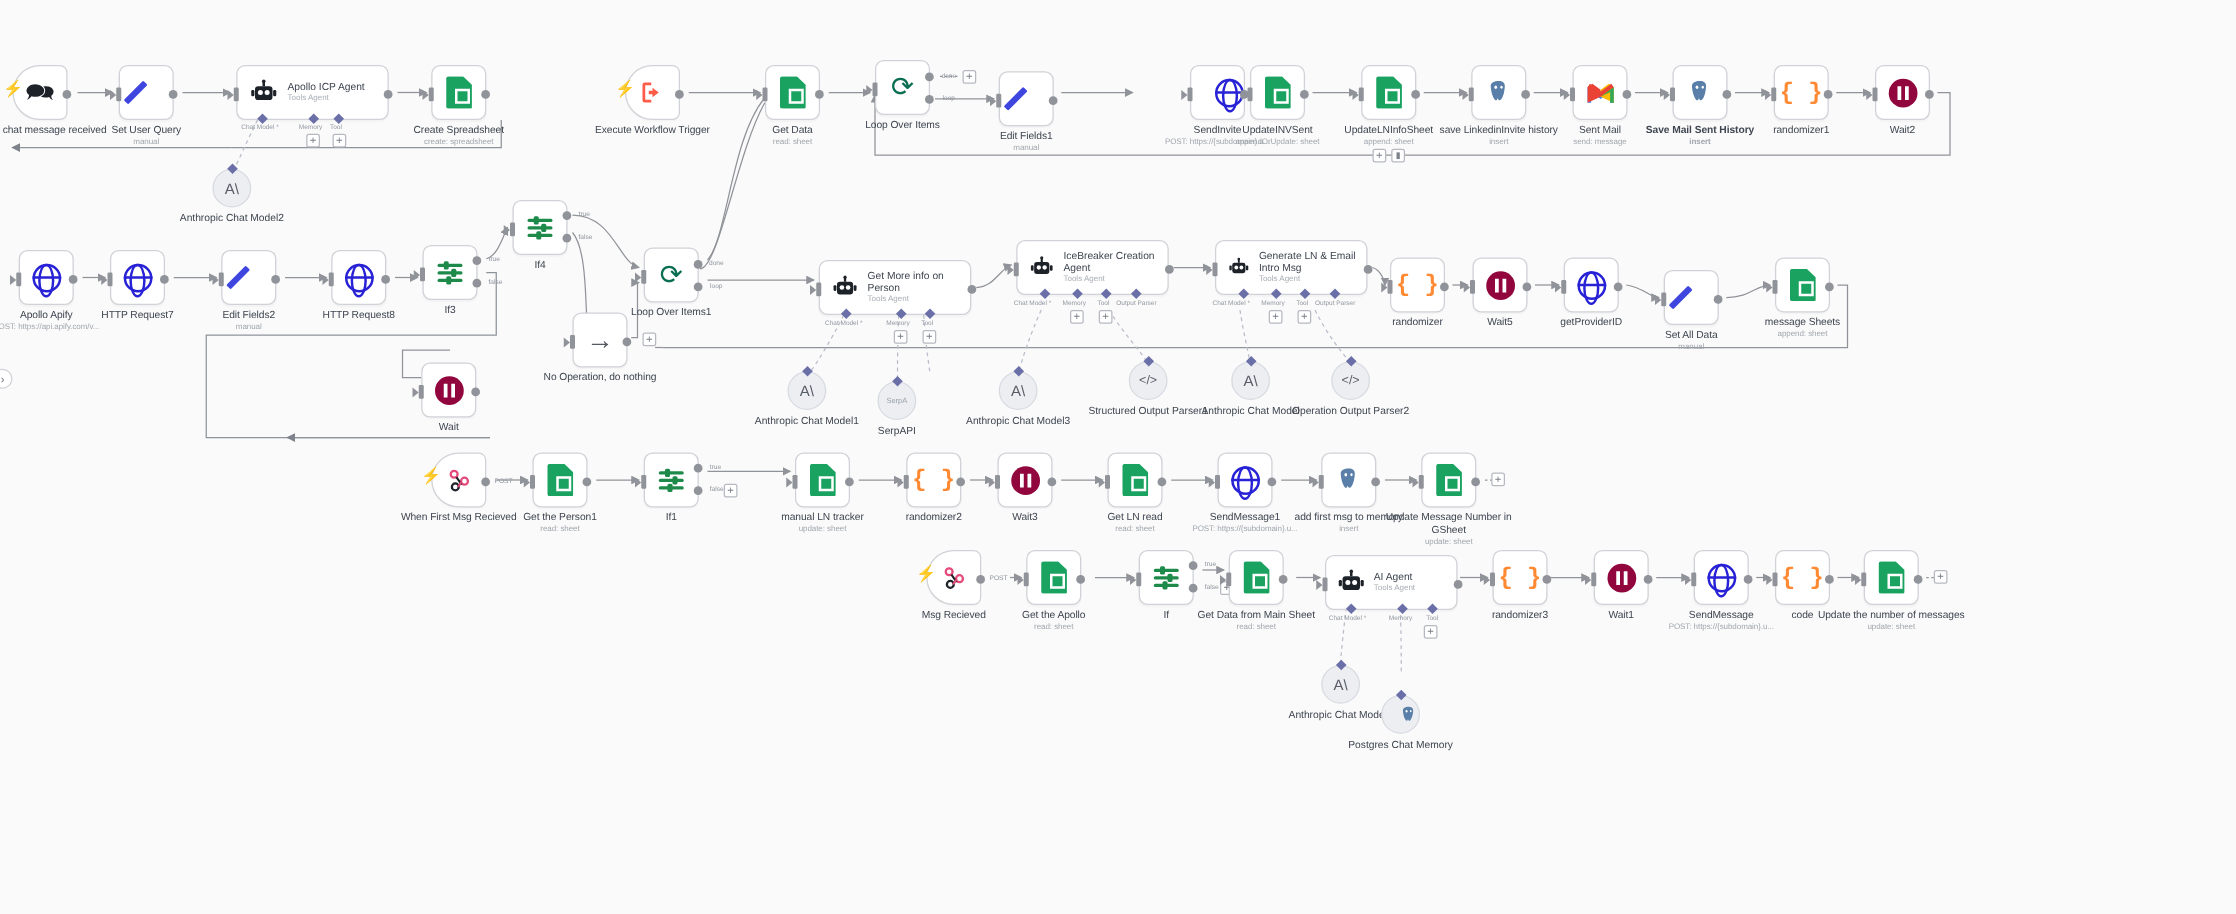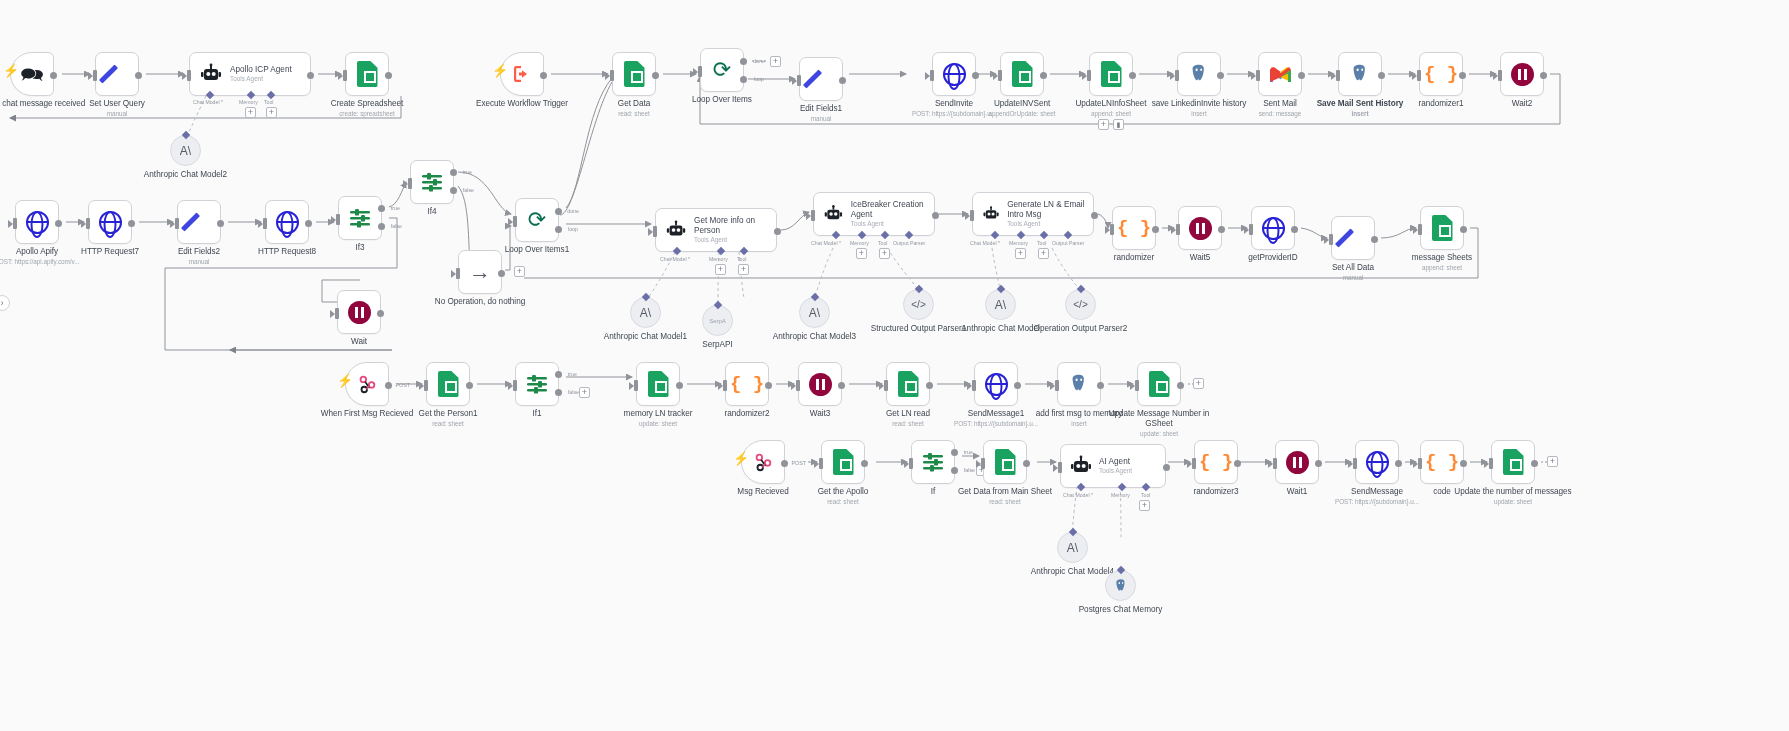--- a/index.html
+++ b/index.html
@@ -448,21 +448,21 @@
     <div class="plusbox" style="right:-38px;top:7px;">+</div>
   </div>
 
   <div class="node sq" style="left:799px;top:57px;">
     <span class="pencil"></span>
     <div class="caption"><span>Edit Fields1</span><span class="sub">manual</span></div>
     <div class="port-in" style="left:-3px;top:17px;"></div>
     <div class="port-out" style="right:-4px;top:19px;"></div>
   </div>
 
-  <div class="node sq" style="left:932px;top:52px;">
+  <div class="node sq" style="left:952px;top:52px;justify-content:flex-end;">
     <span class="globe"></span>
     <div class="caption"><span>SendInvite</span><span class="sub">POST: https://{subdomain}.u...</span></div>
     <div class="port-in" style="left:-3px;top:17px;"></div>
     <div class="port-out" style="right:-4px;top:19px;"></div>
   </div>
 
   <div class="node sq" style="left:1000px;top:52px;">
     <span class="gsheet"></span>
     <div class="caption"><span>UpdateINVSent</span><span class="sub">appendOrUpdate: sheet</span></div>
     <div class="port-in" style="left:-3px;top:17px;"></div>
@@ -788,21 +788,21 @@
     <div class="port-in" style="left:-3px;top:17px;"></div>
     <div class="port-out" style="right:-4px;top:8px;"></div>
     <div class="port-out" style="right:-4px;top:26px;"></div>
     <span class="portlabel" style="right:-19px;top:8px;">true</span>
     <span class="portlabel" style="right:-21px;top:26px;">false</span>
     <div class="plusbox" style="right:-32px;top:24px;">+</div>
   </div>
 
   <div class="node sq" style="left:636px;top:362px;">
     <span class="gsheet"></span>
-    <div class="caption"><span>memory LN tracker</span><span class="sub">update: sheet</span></div>
+    <div class="caption"><span>manual LN tracker</span><span class="sub">update: sheet</span></div>
     <div class="port-in" style="left:-3px;top:17px;"></div>
     <div class="port-out" style="right:-4px;top:19px;"></div>
   </div>
 
   <div class="node sq" style="left:725px;top:362px;">
     <span class="code-ico">{ }</span>
     <div class="caption"><span>randomizer2</span></div>
     <div class="port-in" style="left:-3px;top:17px;"></div>
     <div class="port-out" style="right:-4px;top:19px;"></div>
   </div>
@@ -949,21 +949,21 @@
     <div class="port-in" style="left:-3px;top:17px;"></div>
     <div class="port-out" style="right:-4px;top:19px;"></div>
     <div class="plusbox" style="right:-24px;top:15px;">+</div>
   </div>
 
   <div class="subnode" style="left:1057px;top:532px;">
     <span>A\</span>
     <div class="diamond" style="left:12px;top:-4px;"></div>
     <span class="cap">Anthropic Chat Model4</span>
   </div>
-  <div class="subnode" style="left:1105px;top:570px;">
+  <div class="subnode" style="left:1105px;top:556px;justify-content:flex-end;">
     <svg style="width:16px;height:16px;" viewBox="0 0 24 24">
         <path d="M12 2c-4 0-7 1.6-7 4.2 0 2 .4 4.5 1 6.6.7 2.4 1.7 4.6 2.6 5.6.6.6 1.3.6 1.8.1.3-.3.5-.9.6-1.6.2.7.5 1.3.9 1.6.6.5 1.4.4 2-.3 1-1.1 2-3.4 2.6-5.8.5-2 .8-4.3.8-6.2C17.3 3.6 15.3 2 12 2z" fill="#5a7fa8"></path>
         <ellipse cx="9.4" cy="7.4" rx="1.2" ry="1.5" fill="#fff"></ellipse>
         <ellipse cx="14.4" cy="7.4" rx="1" ry="1.3" fill="#fff"></ellipse>
       </svg>
     <div class="diamond" style="left:12px;top:-4px;"></div>
     <span class="cap">Postgres Chat Memory</span>
   </div>
 
   <div style="position:absolute;left:-6px;top:295px;width:16px;height:16px;border:1px solid #d0d2d7;border-radius:50%;background:#fff;font-size:9px;line-height:14px;text-align:center;color:#6b7079;">

